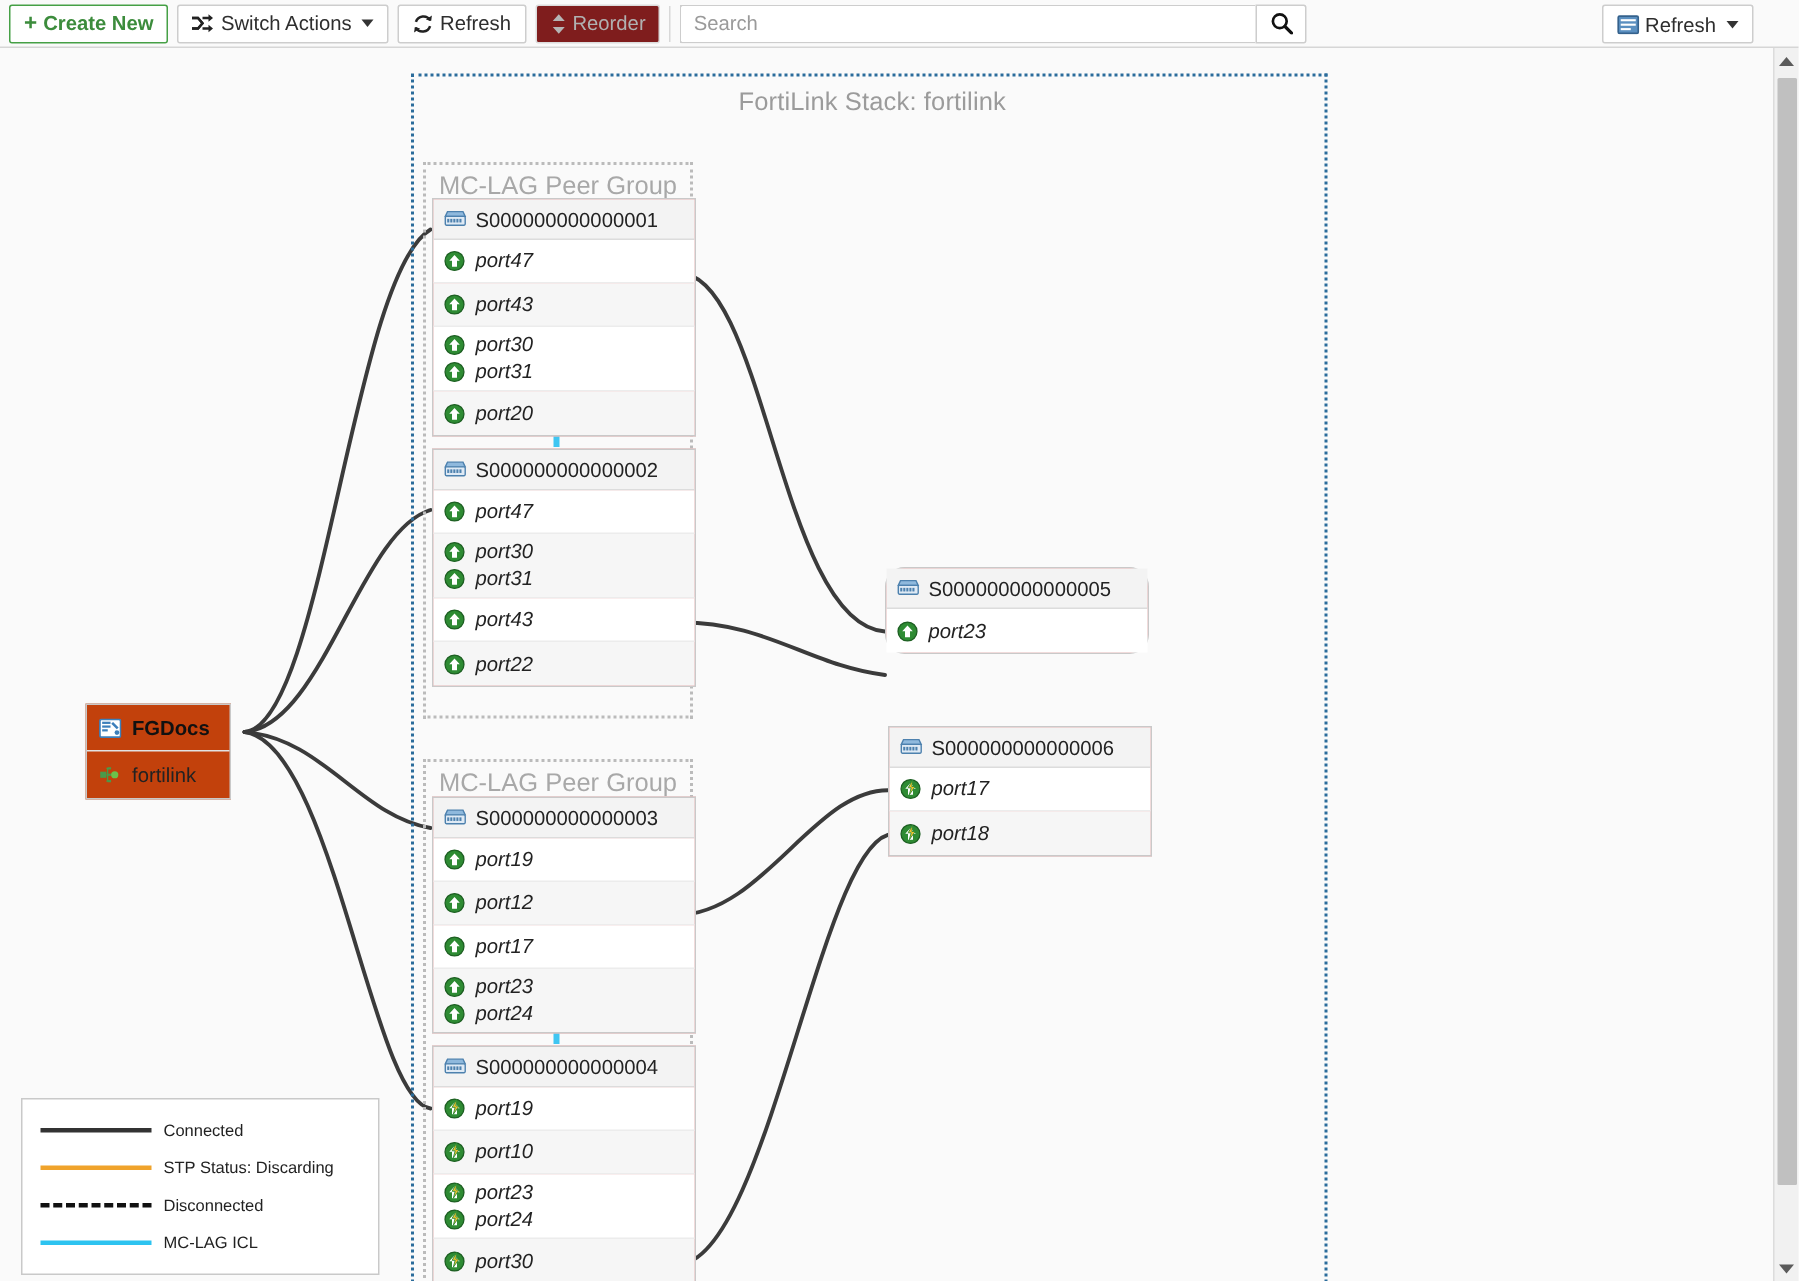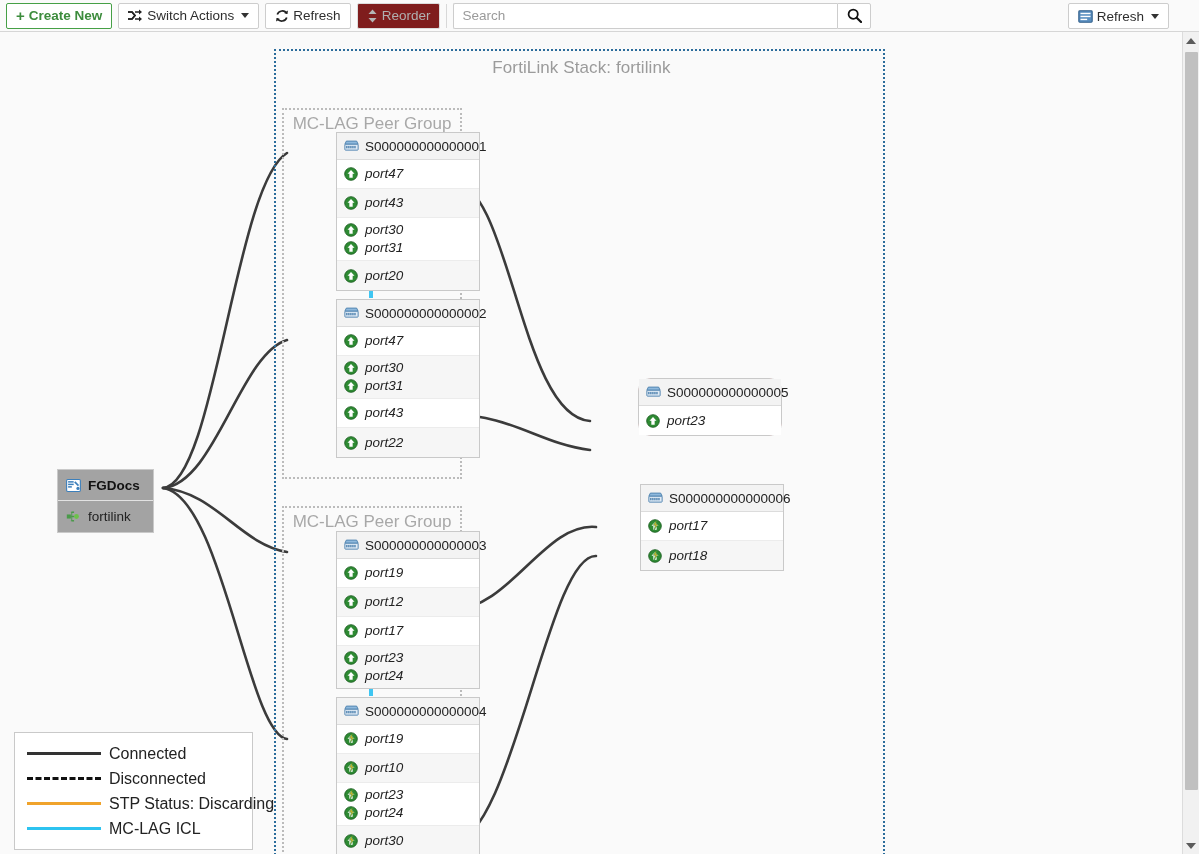--- a/index.html
+++ b/index.html
@@ -118,23 +118,22 @@
     color: #a8a8a8;
   }
   #mclag-1 { left: 282px; top: 64px; width: 180px; height: 371px; }
   #mclag-2 { left: 282px; top: 462px; width: 180px; height: 386px; }
 
   
   .device {
     position: absolute;
     background: #fca5a5;
     border: 1px solid #c9c9c9;
-    width: 144px;
+    width: 176px;
     z-index: 5;
-    margin-left: 48px;
   }
   .dev-head {
     height: 27px;
     background: #f3f3f3;
     border-bottom: 1px solid #dcdcdc;
     display: flex; align-items: center;
     padding-left: 7px; gap: 6px;
     font-size: 13.5px;
     color: #222;
     white-space: nowrap;
@@ -157,21 +156,21 @@
   
   .ico { display: inline-block; flex: 0 0 auto; line-height: 0; }
   .sw-ico svg { display:block; }
   .pu-ico svg { display:block; }
 
   
   #fgnode {
     position: absolute;
     left: 57px; top: 425px;
     width: 97px;
-    background: #a3a3a3;
+    background: #c2410c;
     border: 1px solid #c9c9c9;
     z-index: 6;
   }
   #fgnode .fg-row {
     height: 31px;
     display: flex; align-items: center; gap: 7px;
     padding-left: 8px;
     font-size: 13.5px;
   }
   #fgnode .fg-row.top { border-bottom: 1px solid #e2e2e2; font-weight: 700; color:#111; }
@@ -186,21 +185,21 @@
     border: 1px solid #c9c9c9;
     z-index: 7;
     padding: 8px 0 0 0;
   }
   .leg-row {
     display: flex; align-items: center;
     height: 25px;
     padding-left: 12px;
   }
   .leg-swatch { width: 74px; height: 3px; flex: 0 0 auto; margin-right: 8px; }
-  .leg-text { font-size: 16px; color: #222; white-space: nowrap; }
+  .leg-text { font-size: 11px; color: #222; white-space: nowrap; }
 
   
   #vscroll {
     position: absolute; right: 0; top: 32px;
     width: 17px; height: 822px;
     background: #f1f1f1;
     border-left: 1px solid #dcdcdc;
   }
   #vscroll .arrow {
     position: absolute; left: 0; width: 16px; height: 17px;
@@ -715,26 +714,26 @@
         </div>
       </div>
     </div>
 
   <div id="legend">
       <div class="leg-row">
         <span class="leg-swatch" style="background:#333333;"></span>
         <span class="leg-text">Connected</span>
       </div>
       <div class="leg-row">
+        <span class="leg-swatch" style="background:#f0a32b;"></span>
+        <span class="leg-text">STP Status: Discarding</span>
+      </div>
+      <div class="leg-row">
         <span class="leg-swatch" style="height:0;border-top:3px dashed #111111;"></span>
         <span class="leg-text">Disconnected</span>
-      </div>
-      <div class="leg-row">
-        <span class="leg-swatch" style="background:#f0a32b;"></span>
-        <span class="leg-text">STP Status: Discarding</span>
       </div>
       <div class="leg-row">
         <span class="leg-swatch" style="background:#2dc3f0;"></span>
         <span class="leg-text">MC-LAG ICL</span>
       </div>
     </div>
 </div>
 
 <div id="vscroll">
   <div class="arrow up">

